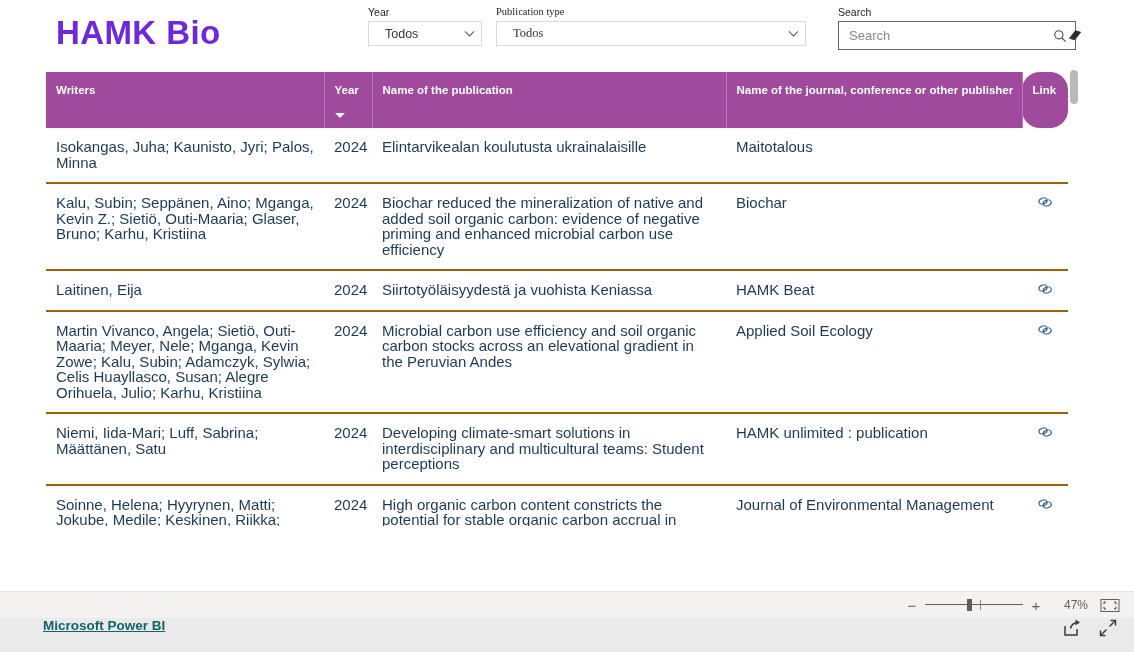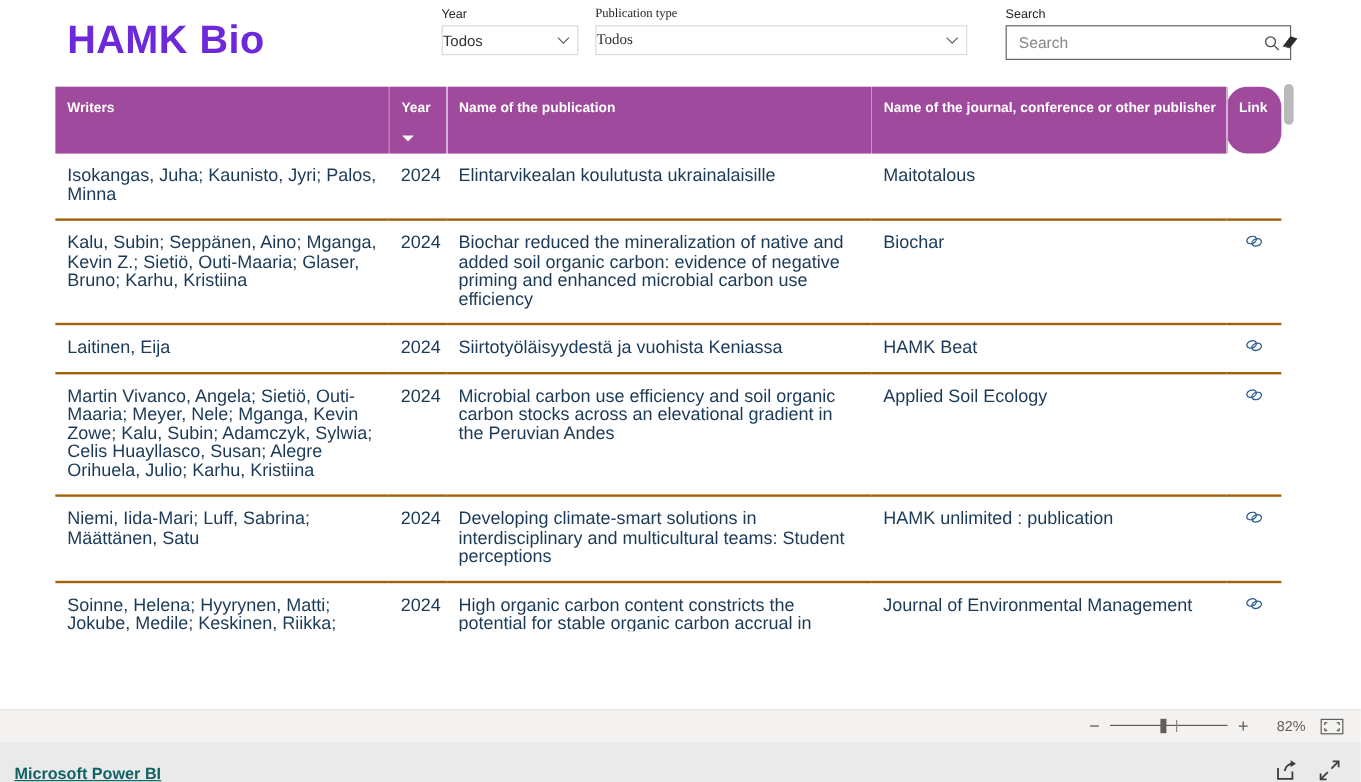--- a/index.html
+++ b/index.html
@@ -31,21 +31,21 @@
   .filter-label {
     font-size: 10.5px; color: #252423;
     margin-bottom: 3px; line-height: 12px;
   }
   .slicer {
     position: relative;
     height: 25px;
     border: 1px solid #d9d9d9;
     background: #ffffff;
     display: flex; align-items: center;
-    padding: 0 6px 0 0;
+    padding: 0 6px 0 16px;
     cursor: pointer;
   }
   .slicer .val {
     font-size: 12.5px; color: #333333;
     flex: 1; white-space: nowrap; overflow: hidden;
   }
   .chev { width: 11px; height: 7px; flex: 0 0 auto; }
   .chev svg { display: block; }
 
   #slicer-year  { left: 368px; top: 6px; width: 114px; }
@@ -181,21 +181,21 @@
   .fit-btn {
     width: 20px; height: 15px; margin-left: 12px; margin-right: 14px;
     cursor: pointer;
   }
 
   
   .footer {
     position: absolute; left: 0; top: 618px;
     width: 1134px; height: 34px;
     background: #eaeaea;
-    display: flex; align-items: flex-end;
+    display: flex; align-items: flex-start; padding-left: 31px;
   }
   .pbi-link {
     margin-left: 12px;
     font-size: 13.5px; color: #116466;
     text-decoration: underline;
     font-weight: bold;
     cursor: pointer;
   }
   .footer-spacer { flex: 1; }
   .footer-btn {
@@ -355,21 +355,21 @@
   </div>
 
   <div class="statusbar">
     <div class="zoom-minus">−</div>
     <div class="zoom-slider">
       <div class="track"></div>
       <div class="notch"></div>
       <div class="thumb"></div>
     </div>
     <div class="zoom-plus">+</div>
-    <div class="zoom-pct">82%</div>
+    <div class="zoom-pct">47%</div>
     <div class="fit-btn">
       <svg viewBox="0 0 20 15">
         <rect x="1" y="1.5" width="18" height="12" fill="none" stroke="#605e5c" stroke-width="1"></rect>
         <path d="M4 4.2 L4 6.2 M4 4.2 L6 4.2" stroke="#605e5c" stroke-width="1.2" fill="none"></path>
         <path d="M16 4.2 L16 6.2 M16 4.2 L14 4.2" stroke="#605e5c" stroke-width="1.2" fill="none"></path>
         <path d="M4 10.8 L4 8.8 M4 10.8 L6 10.8" stroke="#605e5c" stroke-width="1.2" fill="none"></path>
         <path d="M16 10.8 L16 8.8 M16 10.8 L14 10.8" stroke="#605e5c" stroke-width="1.2" fill="none"></path>
       </svg>
     </div>
   </div>

